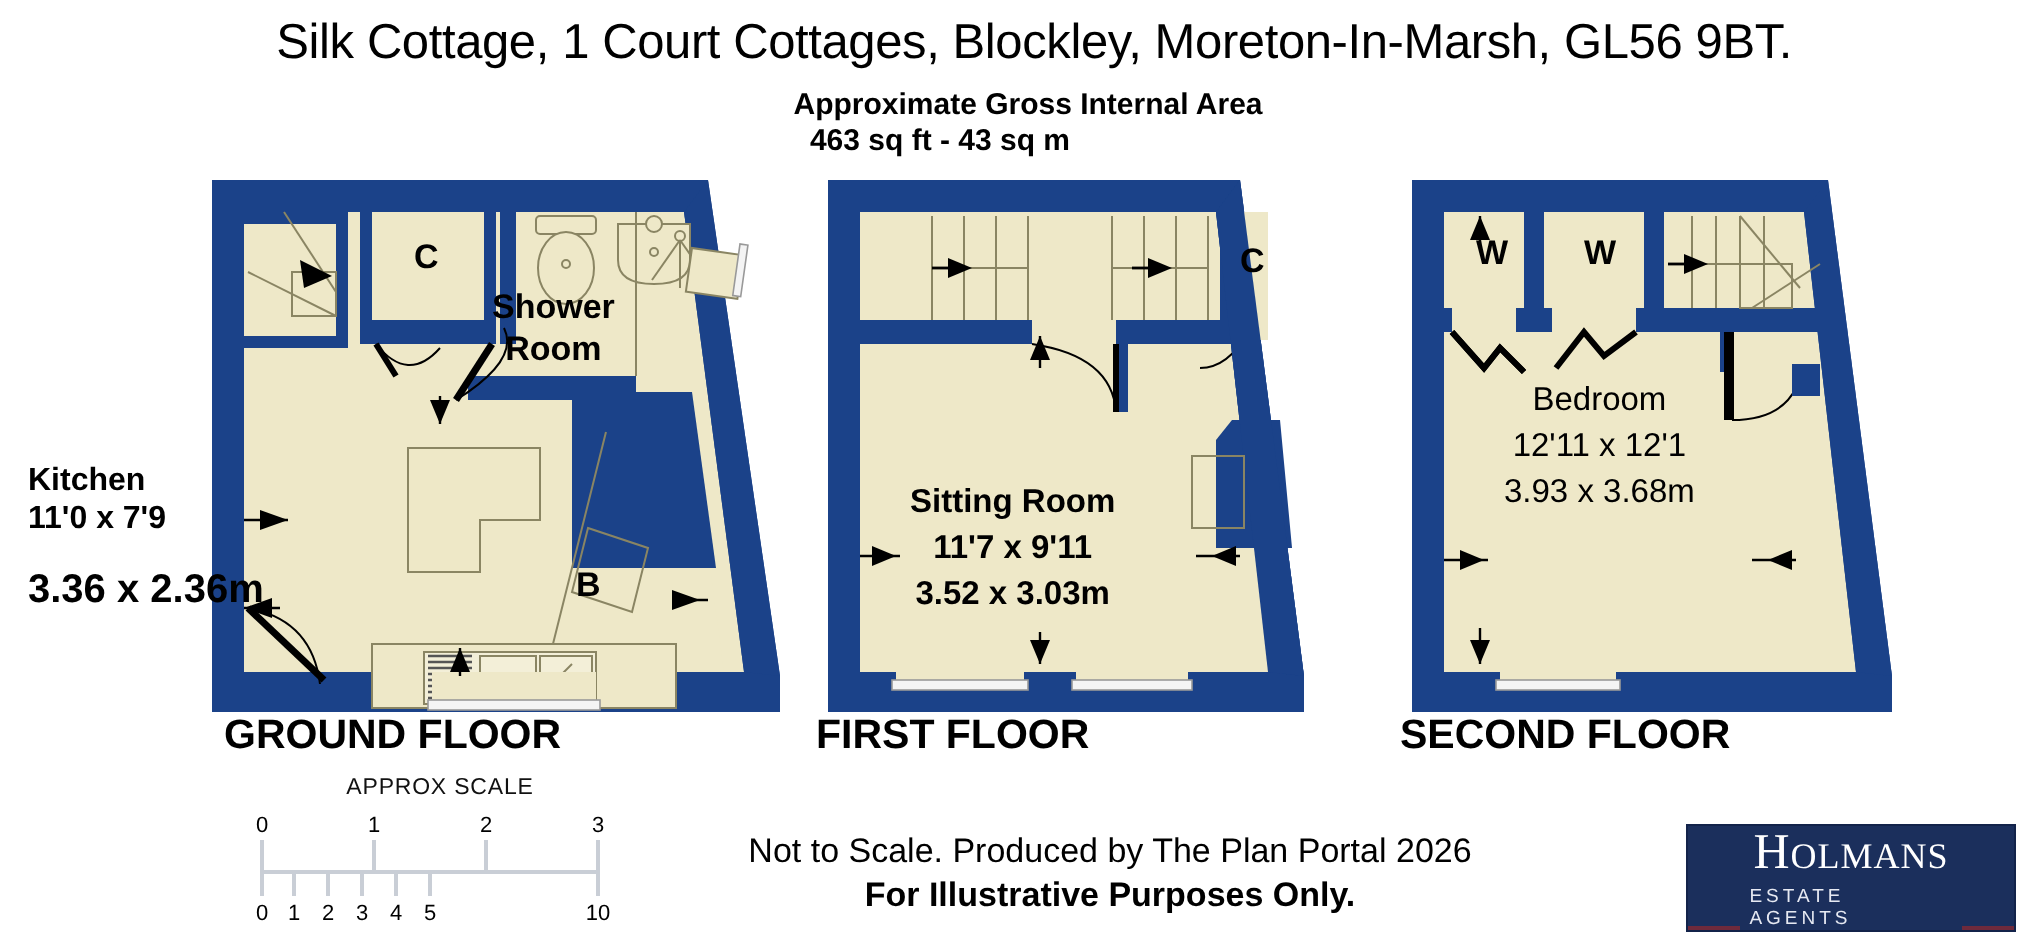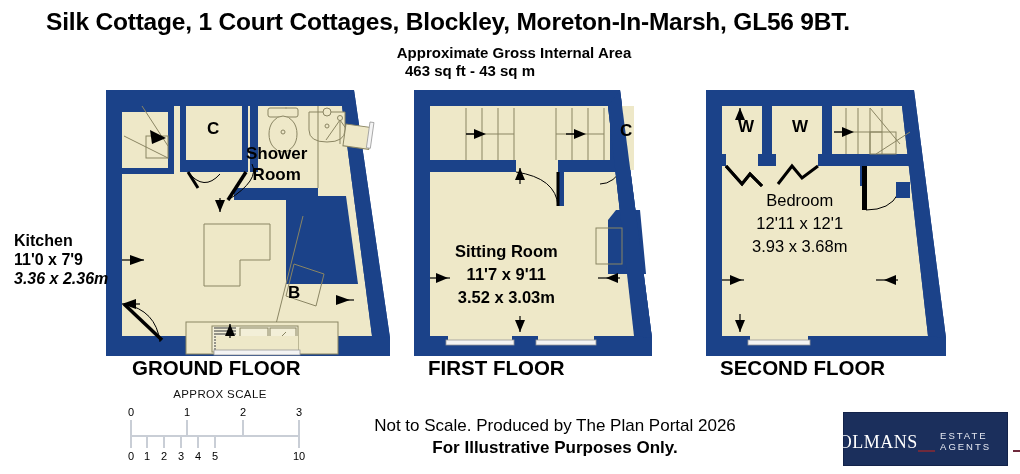--- a/index.html
+++ b/index.html
@@ -10,22 +10,22 @@
     font-family:"Liberation Sans", sans-serif;
     color:#000;
     overflow:hidden;
     position:relative;
   }
   .page{position:relative;width:1020px;height:474px;}
 
   
   #title{
     position:absolute;left:0;top:8px;width:896px;
-    text-align:center;
-    font-size:24.5px;font-weight:bold;
+    text-align:right;
+    font-size:24.5px;font-weight:normal;
     letter-spacing:-0.2px;
     white-space:nowrap;
   }
   #subtitle1{
     position:absolute;left:4px;top:44px;width:1020px;
     text-align:center;font-size:15px;font-weight:bold;
   }
   #subtitle2{
     position:absolute;left:0;top:62px;width:940px;
     text-align:center;font-size:15px;font-weight:bold;
@@ -36,30 +36,29 @@
   #plan-ground{left:100px;width:300px;height:268px;}
   #plan-first{left:408px;width:250px;height:268px;}
   #plan-second{left:700px;width:250px;height:268px;}
 
   .plan svg{display:block;}
 
   .floor-label{
     position:absolute;top:356px;
     font-size:20.5px;font-weight:bold;
     white-space:nowrap;
-    margin-left:20px;
   }
   #label-ground{left:112px;}
   #label-first{left:408px;}
   #label-second{left:700px;}
 
   #kitchen-block{position:absolute;left:14px;top:232px;text-align:left;font-weight:bold;}
   #kitchen-block .l1{font-size:16px;}
   #kitchen-block .l2{font-size:16px;margin-top:1px;}
-  #kitchen-block .l3{font-size:16px;margin-top:1px;font-style:italic;}
+  #kitchen-block .l3{font-size:20px;margin-top:15px;}
 
   #shower-block{position:absolute;left:246px;top:143px;text-align:center;font-weight:bold;font-size:17px;line-height:1.25;}
 
   #sitting-block{position:absolute;left:455px;top:216px;text-align:center;font-weight:bold;font-size:16.5px;line-height:1.4;margin-top:24px;}
 
   #bedroom-block{position:absolute;left:752px;top:189px;text-align:center;font-weight:normal;font-size:16.5px;line-height:1.4;}
 
   .tag{position:absolute;font-weight:bold;font-size:17px;}
 
   
@@ -69,21 +68,21 @@
 
   
   #note1{position:absolute;left:330px;top:416px;width:450px;text-align:center;font-size:17px;}
   #note2{position:absolute;left:330px;top:438px;width:450px;text-align:center;font-size:17px;font-weight:bold;}
 
   
   #logo{
     position:absolute;left:843px;top:412px;width:163px;height:52px;
     background:#1b2f5c;
     border:1px solid #13234a;
-    display:flex;flex-direction:row;align-items:center;justify-content:center;
+    display:flex;flex-direction:column;align-items:center;justify-content:center;
   }
   #logo-main{
     font-family:"Liberation Serif", serif;
     color:#ffffff;font-size:25px;letter-spacing:0.5px;line-height:1;
     font-variant:small-caps;font-weight:normal;
   }
   #logo-sub-row{display:flex;align-items:flex-end;gap:5px;margin-top:4px;}
   #logo-sub{color:#e6e9f2;font-size:9.5px;letter-spacing:2px;}
   .logo-rule{width:26px;height:2px;background:#6f2a3c;}
 </style>

